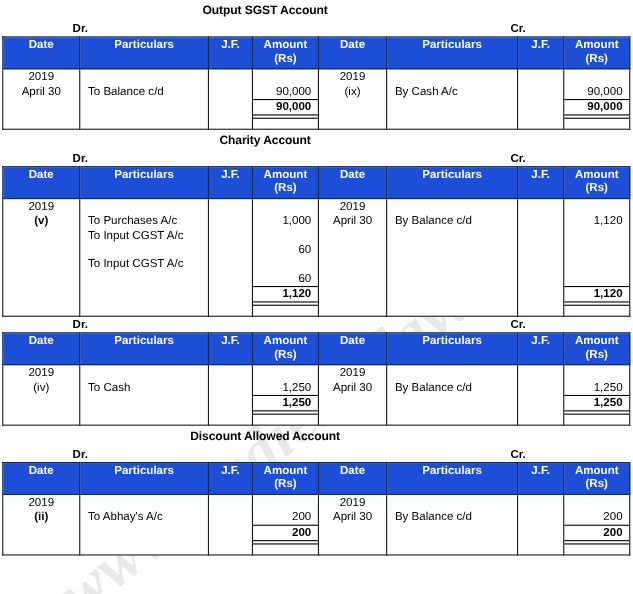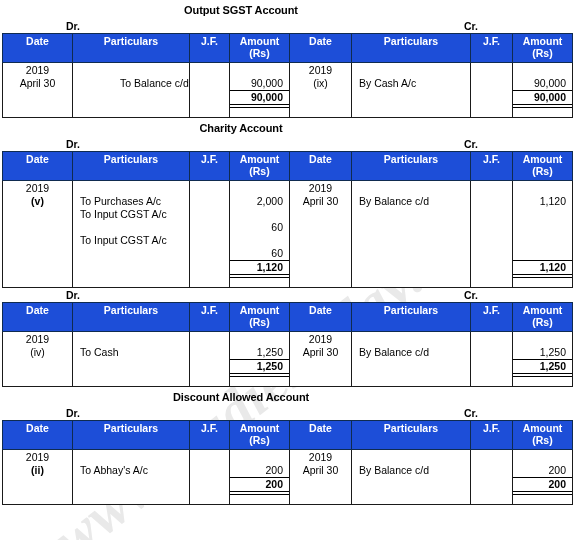--- a/index.html
+++ b/index.html
@@ -211,21 +211,21 @@
         </thead>
         <tbody>
           <tr>
             <td class="date-cell">
               <div class="cell-inner c-date" style="padding:1px 0 0 0;">
                 <div class="date-line">2019</div>
                 <div class="date-line">April 30</div>
               </div>
             </td>
             <td class="part-cell">
-              <div class="cell-inner" style="padding:1px 0 0 0;margin-left:40px;">
+              <div class="cell-inner" style="padding:1px 0 0 0;">
                 <div class="part-line"></div>
                 <div class="part-line">To Balance c/d</div>
               </div>
             </td>
             <td class="jf-cell">
               <div class="cell-inner c-jf"></div>
             </td>
             <td class="amount-cell">
               <div class="amt-stack" style="padding-top:1px;">
                 <div class="amt-line"></div>
@@ -314,21 +314,21 @@
                 <div class="part-line"></div>
                 <div class="part-line">To Input CGST  A/c</div>
               </div>
             </td>
             <td class="jf-cell">
               <div class="cell-inner c-jf"></div>
             </td>
             <td class="amount-cell">
               <div class="amt-stack" style="padding-top:1px;">
                 <div class="amt-line"></div>
-                <div class="amt-line">2,000</div>
+                <div class="amt-line">1,000</div>
                 <div class="amt-line"></div>
                 <div class="amt-line">60</div>
                 <div class="amt-line"></div>
                 <div class="amt-line">60</div>
                 <div class="amt-total">1,120</div>
                 <div class="amt-underline-gap"></div>
                 <div class="amt-tail"></div>
               </div>
             </td>
             <td class="date-cell">

